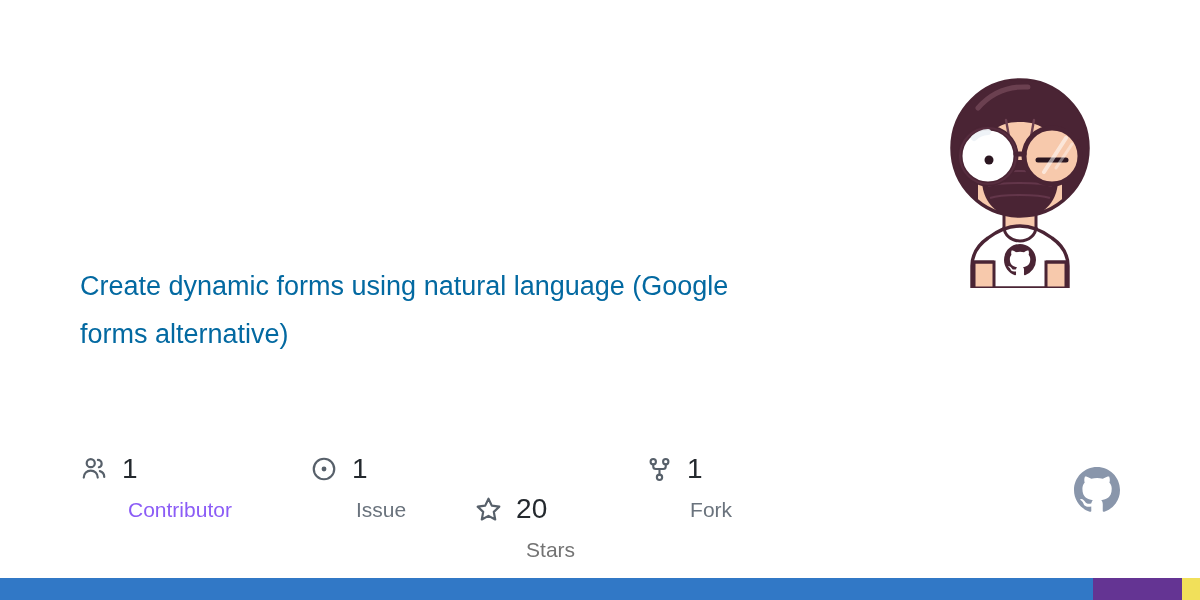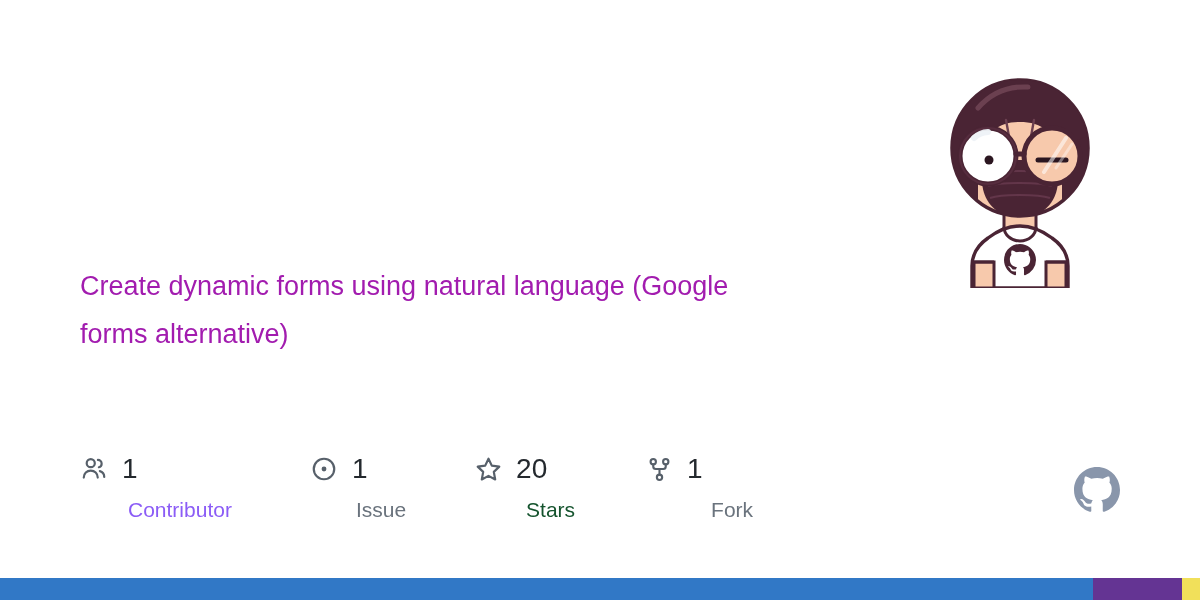--- a/index.html
+++ b/index.html
@@ -54,21 +54,21 @@
 
   
   .repo-description {
     position: absolute;
     left: 80px;
     top: 262px;
     width: 720px;
     margin: 0;
     font-size: 27px;
     line-height: 48px;
-    color: #a21caf;
+    color: #0369a1;
     font-weight: 400;
   }
 
   
   .stats {
     position: absolute;
     left: 80px;
     top: 452px;
     display: flex;
     align-items: flex-start;
@@ -111,25 +111,25 @@
     line-height: 24px;
     color: #6a737d;
     margin-top: 12px;
     margin-left: 42px;
     white-space: nowrap;
   }
   
   .stat--contributors .stat-label { margin-left: 48px; }
   .stat--issues      .stat-label { margin-left: 46px; }
   .stat--stars       .stat-label { margin-left: 52px; }
-  .stat--forks       .stat-label { margin-left: 66px; }
+  .stat--forks       .stat-label { margin-left: 45px; }
 
   .stat--contributors { margin-right: 78px; }
   .stat--issues       { margin-right: 68px; }
-  .stat--stars        { margin-right: 70px; }
+  .stat--stars        { margin-right: 70px; margin-top: 40px; }
 
   
   .gh-mark {
     position: absolute;
     left: 1074px;
     top: 467px;
     width: 46px;
     height: 46px;
     color: #8996ab;
   }
@@ -198,21 +198,21 @@
 
     <div class="stat stat--stars">
       <div class="stat-top">
         <span class="stat-icon" style="color: rgb(87, 96, 106);">
           <svg width="27" height="27" viewBox="0 0 16 16" fill="none" stroke="currentColor" stroke-width="1.3" stroke-linejoin="round" aria-hidden="true">
             <path d="M8 1.6l1.95 4.12 4.45.6-3.25 3.1.82 4.47L8 11.76 4.03 13.89l.82-4.47L1.6 6.32l4.45-.6z"></path>
           </svg>
         </span>
         <span class="stat-count">20</span>
       </div>
-      <span class="stat-label" style="color: #14532d;">Stars</span>
+      <span class="stat-label" style="color: #737373;">Stars</span>
     </div>
 
     <div class="stat stat--forks">
       <div class="stat-top">
         <span class="stat-icon" style="color: rgb(87, 96, 106);">
           <svg width="25" height="25" viewBox="0 0 16 16" fill="none" stroke="currentColor" stroke-width="1.35" stroke-linecap="round" aria-hidden="true">
             <circle cx="4" cy="3" r="1.7"></circle>
             <circle cx="12" cy="3" r="1.7"></circle>
             <circle cx="8" cy="13" r="1.7"></circle>
             <path d="M4 4.7v1.4c0 .9.7 1.6 1.6 1.6h4.8c.9 0 1.6-.7 1.6-1.6V4.7"></path>

